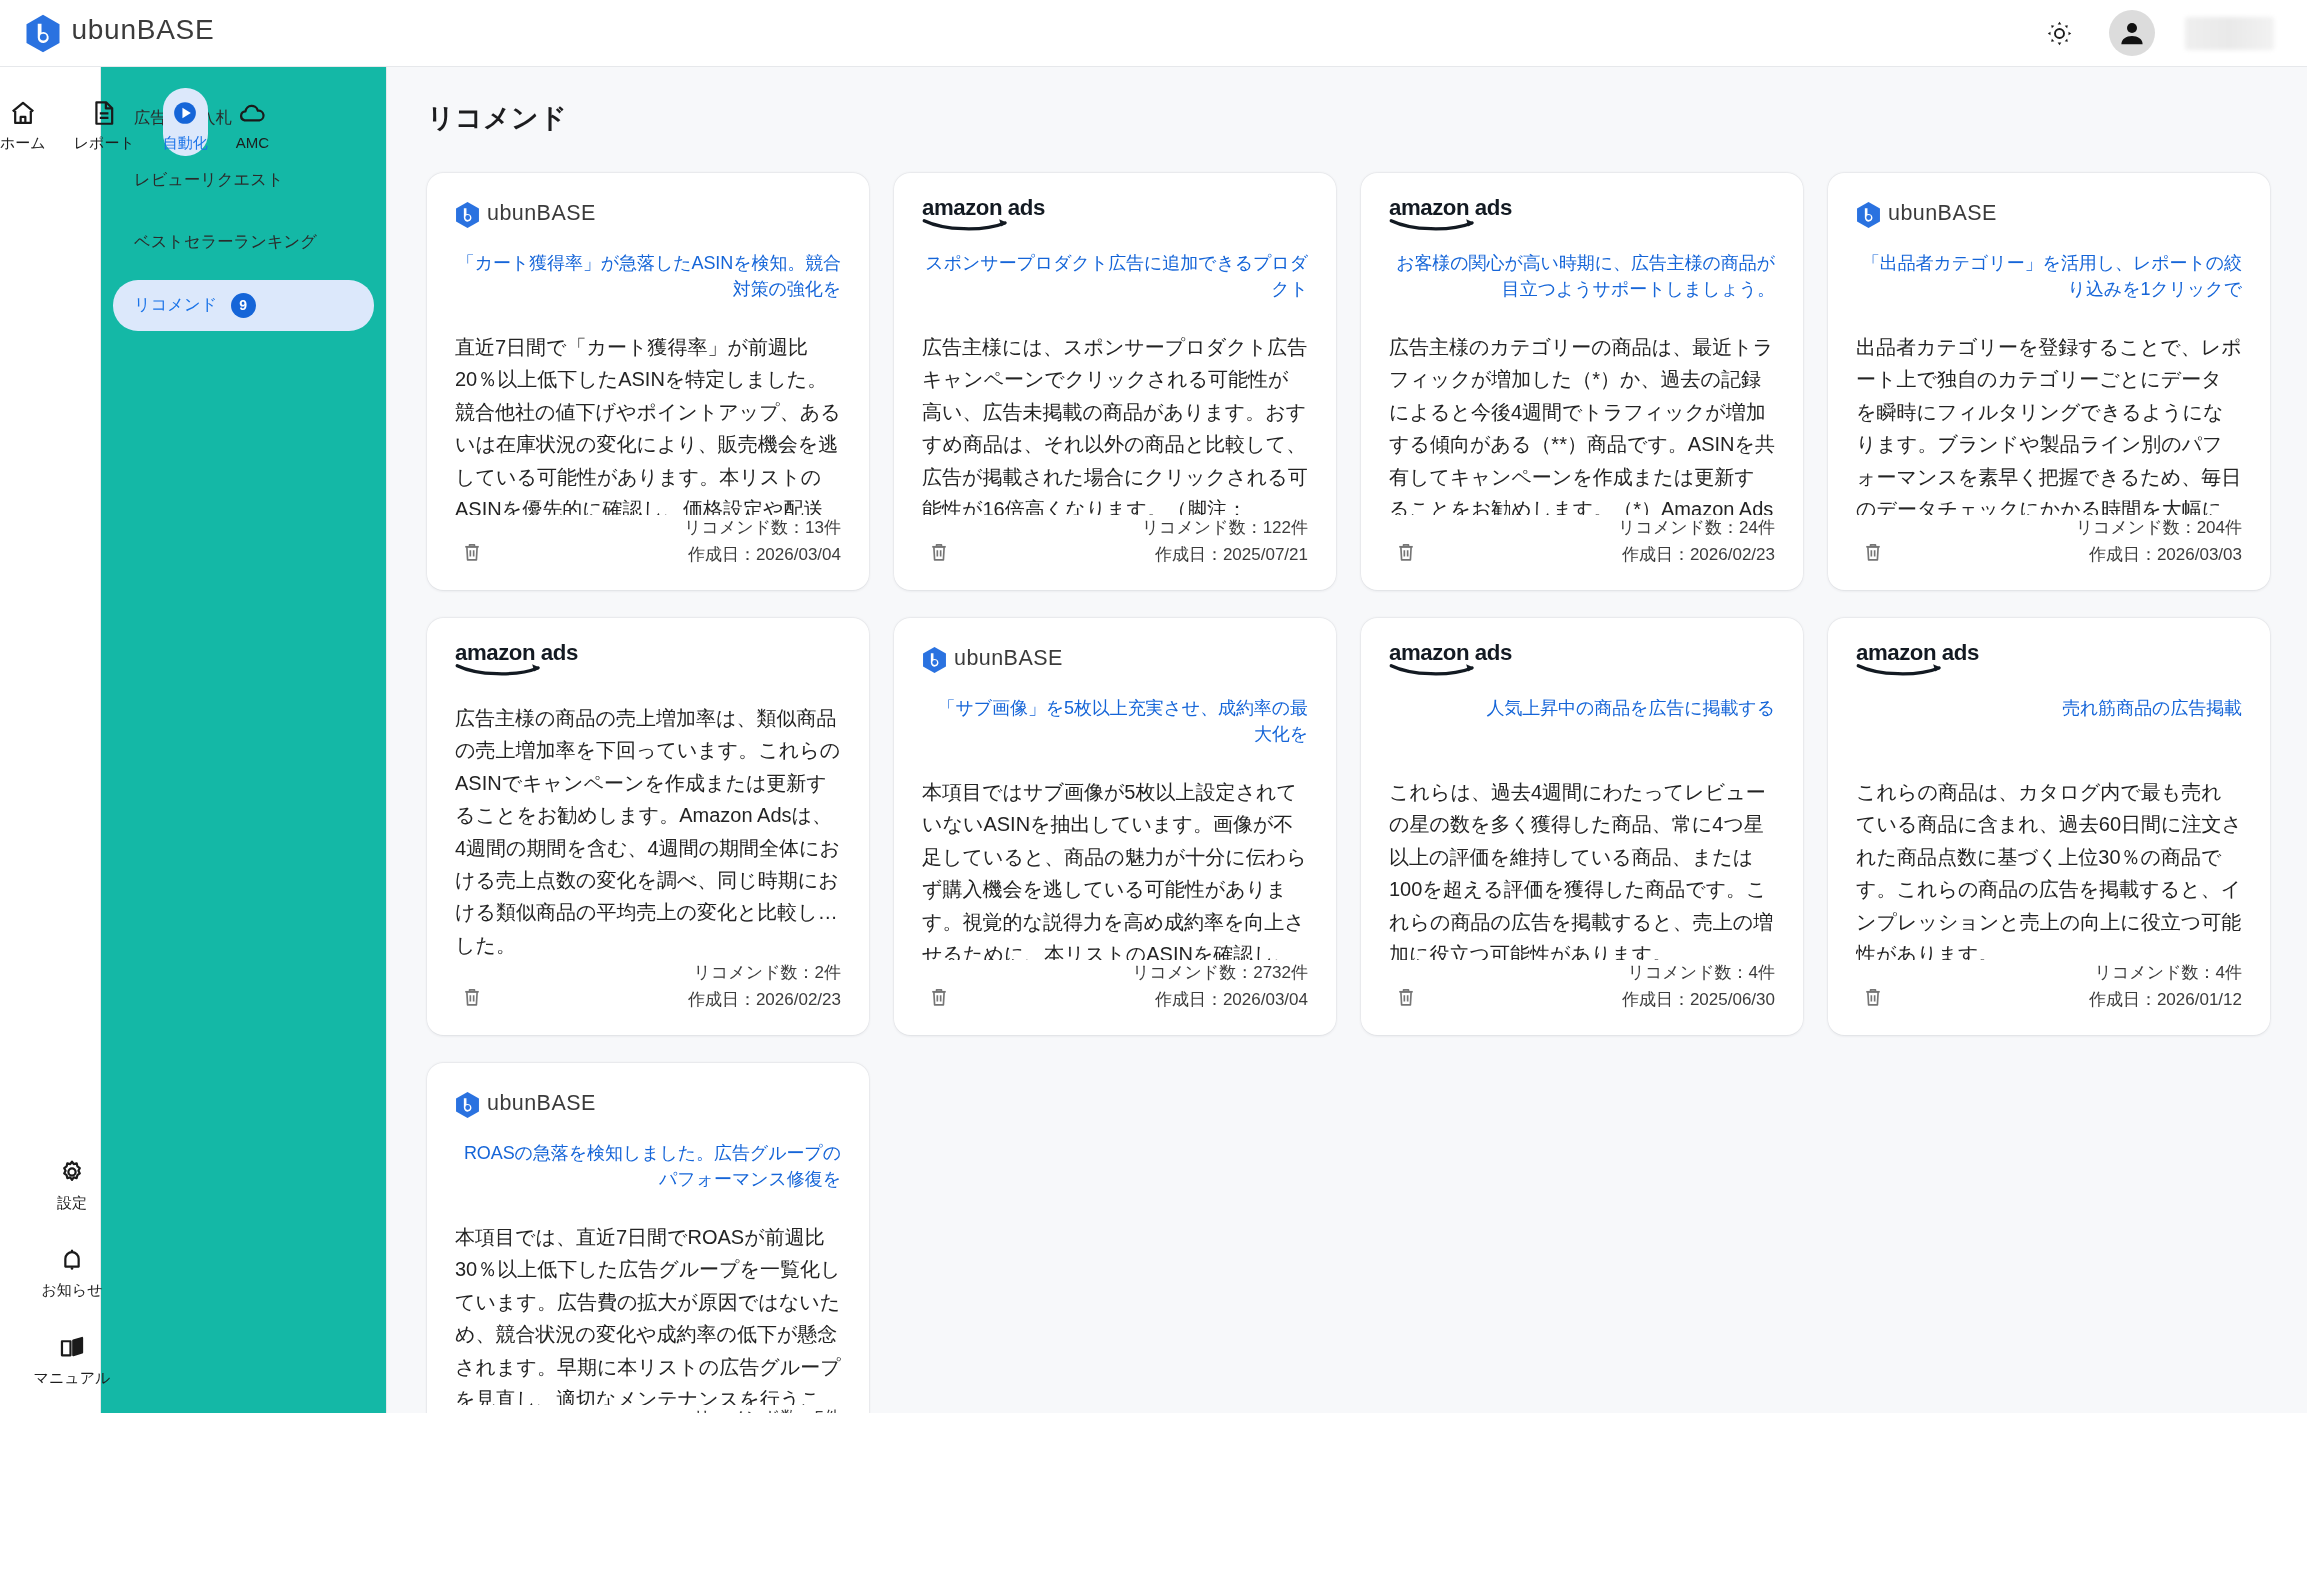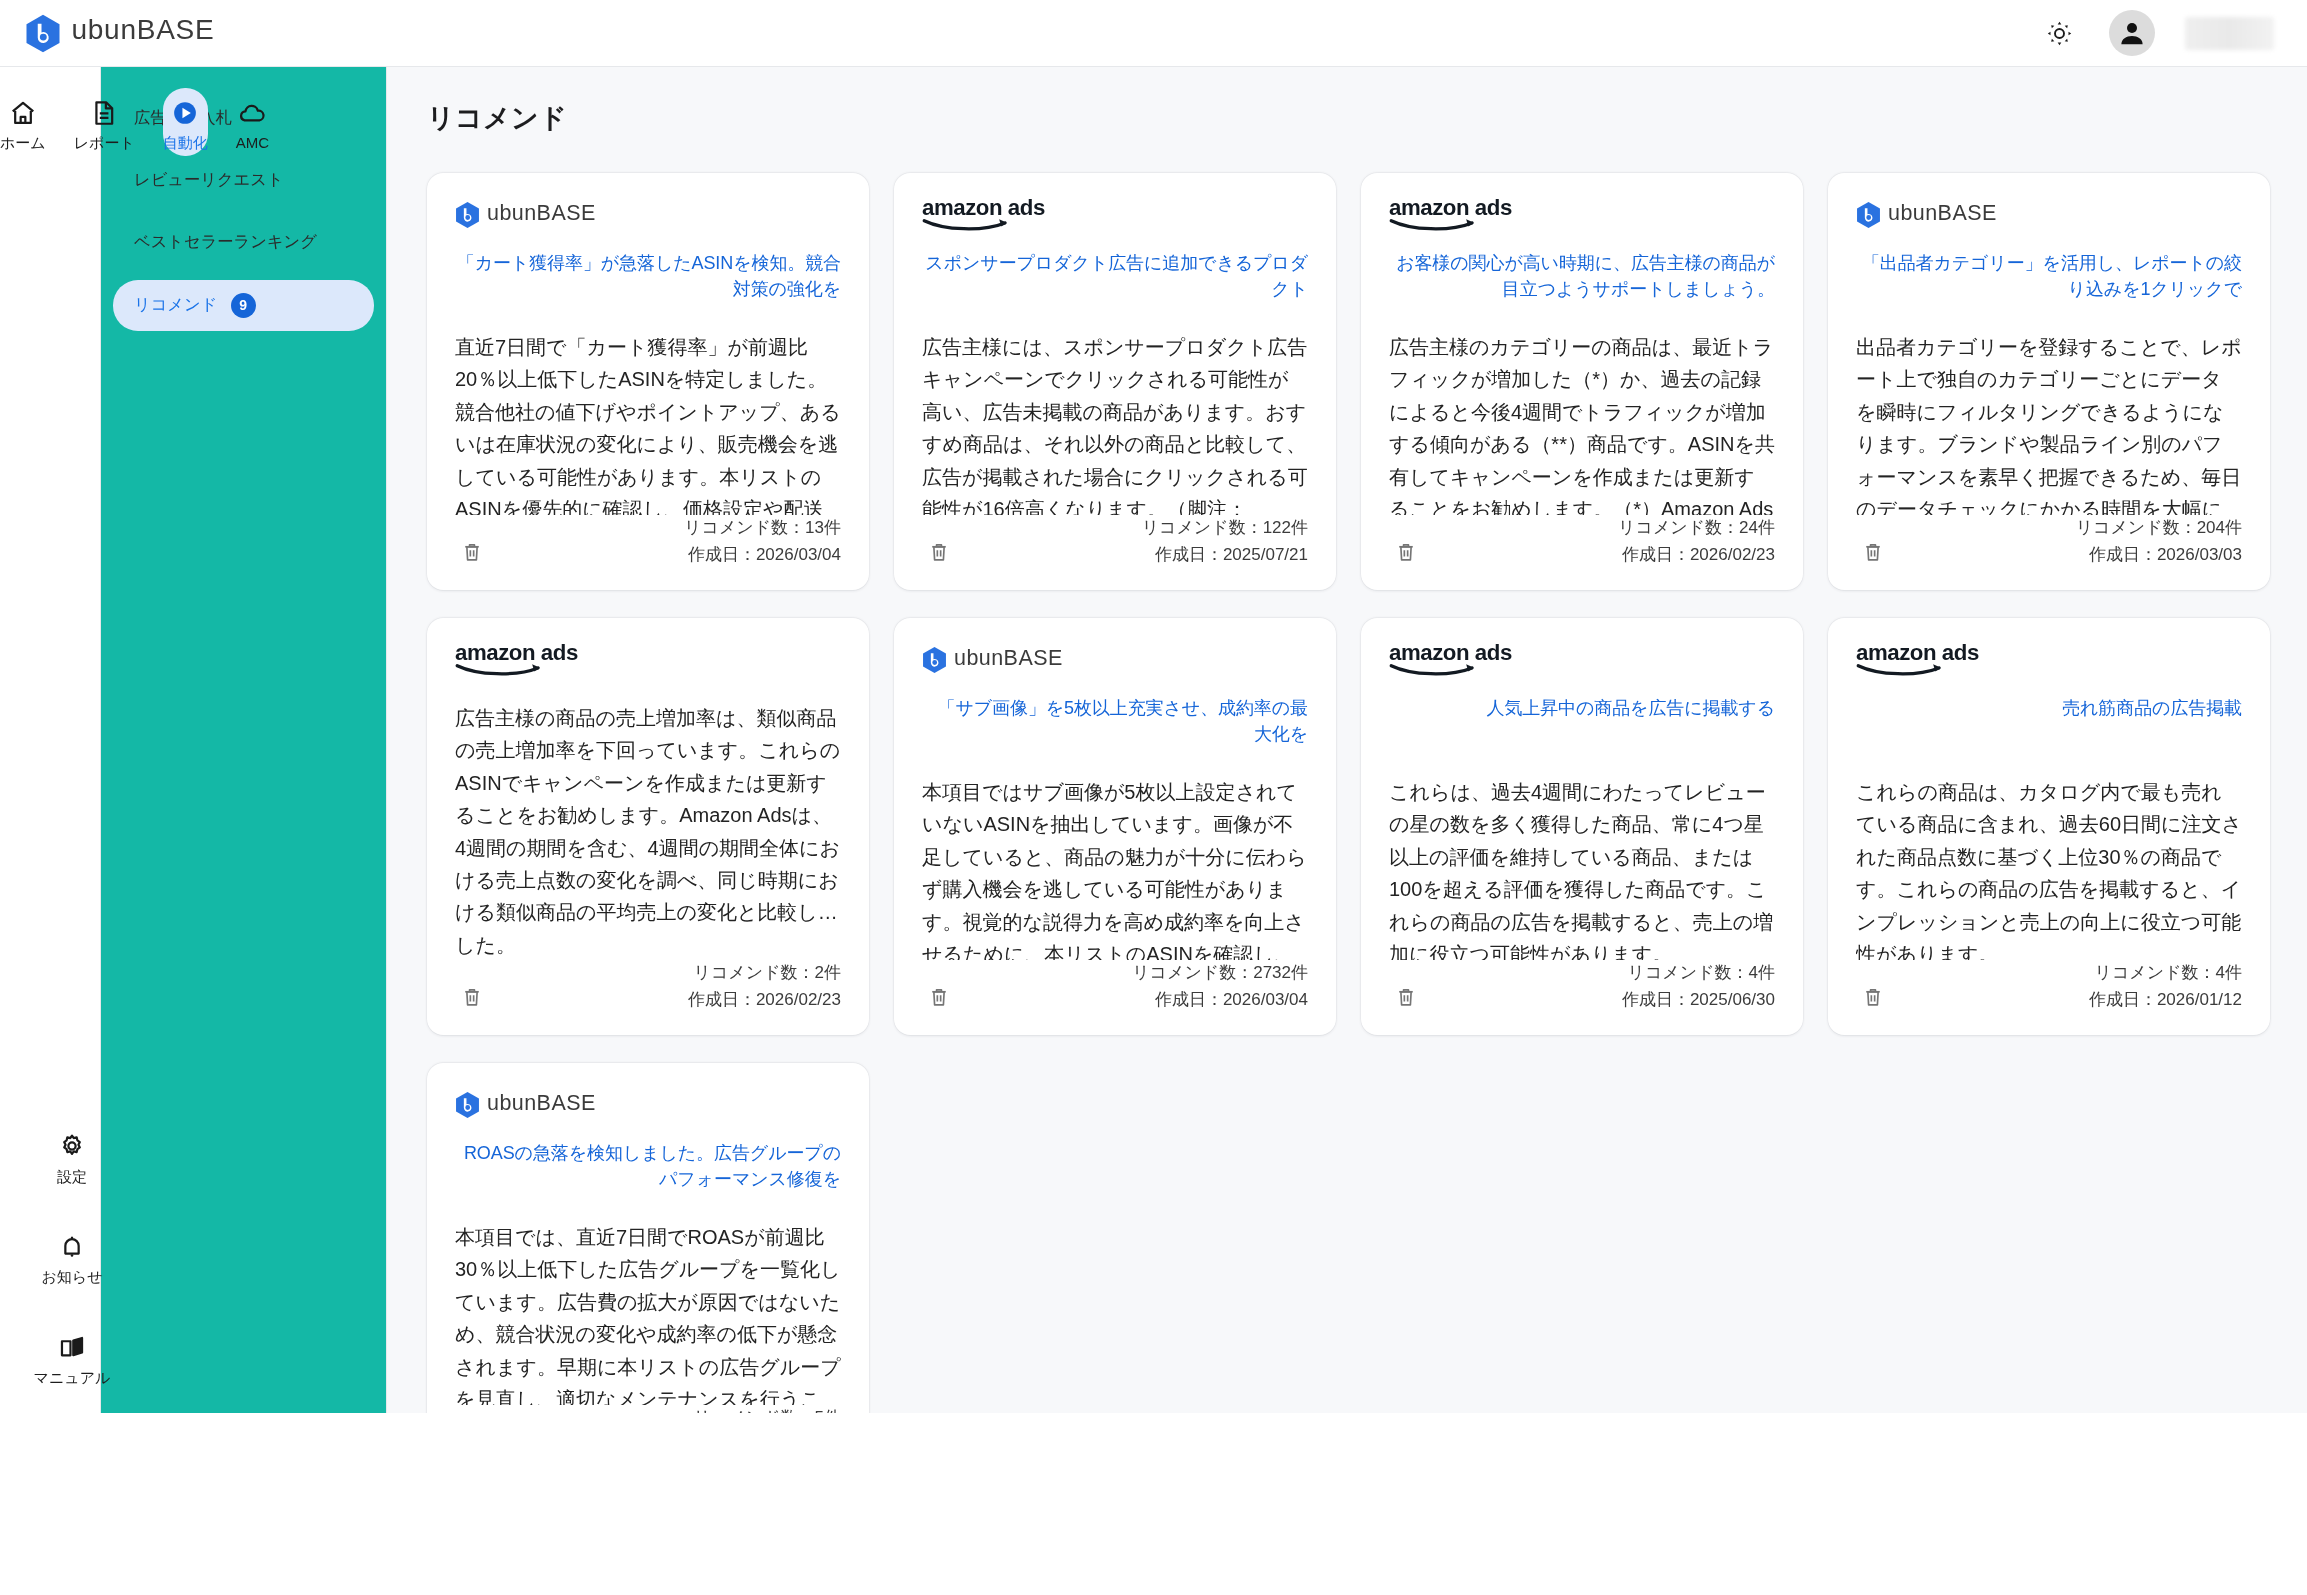--- a/index.html
+++ b/index.html
@@ -40,21 +40,21 @@
 
   
   .rail {
     width: 101px; flex: 0 0 101px; background: #ffffff;
     border-right: 0.7px solid #e6e8eb;
     display: flex; flex-direction: column; align-items: center;
     padding-top: 21px; padding-bottom: 22px;
     position: relative;
   }
   .rail-top { display: flex; flex-direction: row; align-items: center; gap: 28px; width: 100%; }
-  .rail-bottom { margin-top: auto; display: flex; flex-direction: column; align-items: center; gap: 33px; width: 100%; padding-left: 44px; }
+  .rail-bottom { margin-top: auto; display: flex; flex-direction: column; align-items: center; gap: 20px; width: 100%; padding-left: 44px; }
   .rail-item {
     width: 80px; padding: 9px 0 6px; border-radius: 22px;
     display: flex; flex-direction: column; align-items: center; gap: 6.7px;
     cursor: pointer; color: #1d1d1d;
   }
   .rail-item .rail-ico { width: 31px; height: 31px; display: flex; align-items: center; justify-content: center; }
   .rail-item .rail-label { font-size: 15px; line-height: 1; white-space: nowrap; }
   .rail-item.active { background: #dce8fb; }
   .rail-item.active .rail-label { color: #1a73e8; }
 

